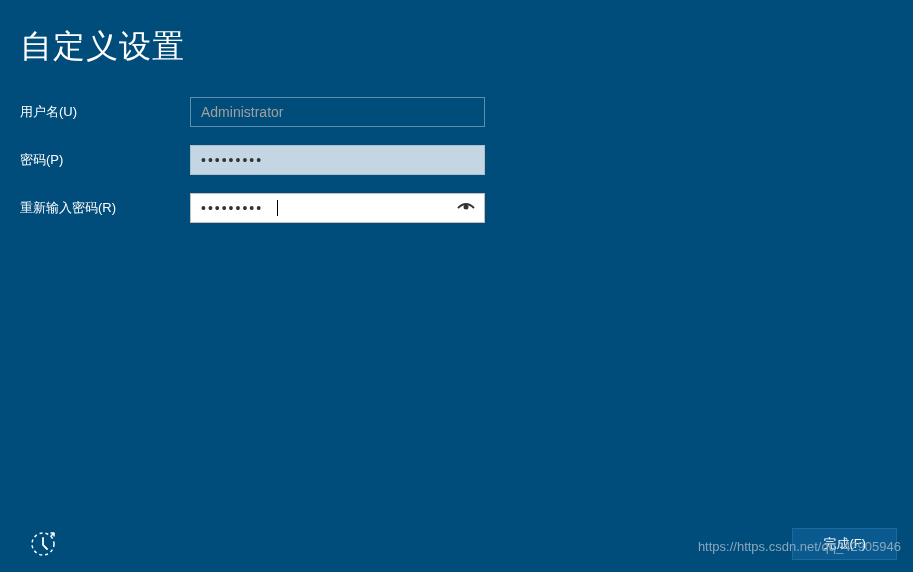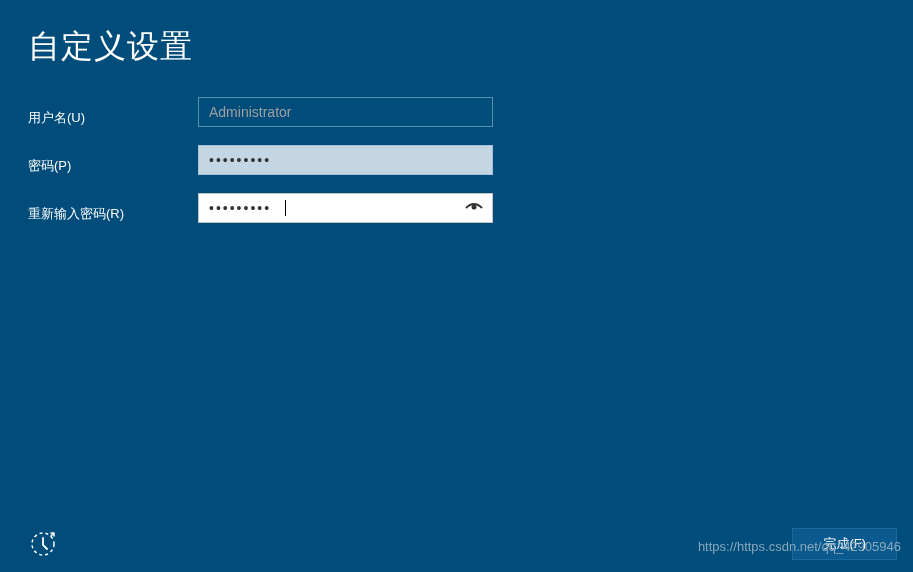--- a/index.html
+++ b/index.html
@@ -10,36 +10,36 @@
     body {
       width: 913px;
       height: 572px;
       background-color: #004c7a;
       font-family: "Microsoft YaHei", "Segoe UI", Arial, sans-serif;
       color: #ffffff;
       position: relative;
       overflow: hidden;
     }
     .content {
-      padding: 25px 28px;
+      padding: 25px 20px;
     }
     .title {
       font-size: 32px;
       font-weight: 300;
       margin-bottom: 28px;
       letter-spacing: 1px;
     }
     .subtitle {
       font-size: 13px;
       margin-bottom: 28px;
       color: #e8e8e8;
     }
     .form-row {
       display: flex;
-      align-items: flex-end;
+      align-items: center;
       margin-bottom: 18px;
     }
     .form-label {
       width: 170px;
       font-size: 13px;
       font-weight: normal;
       color: #ffffff;
     }
     .input-container {
       position: relative;

